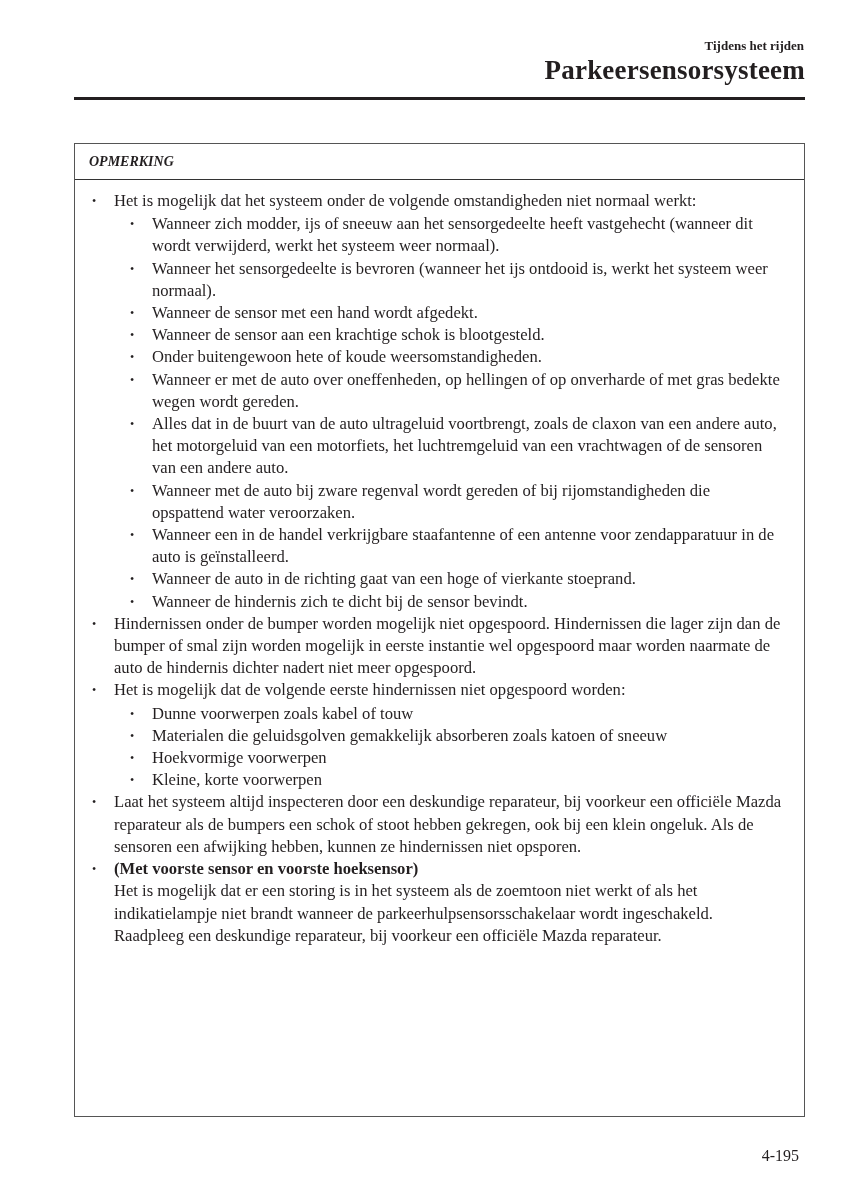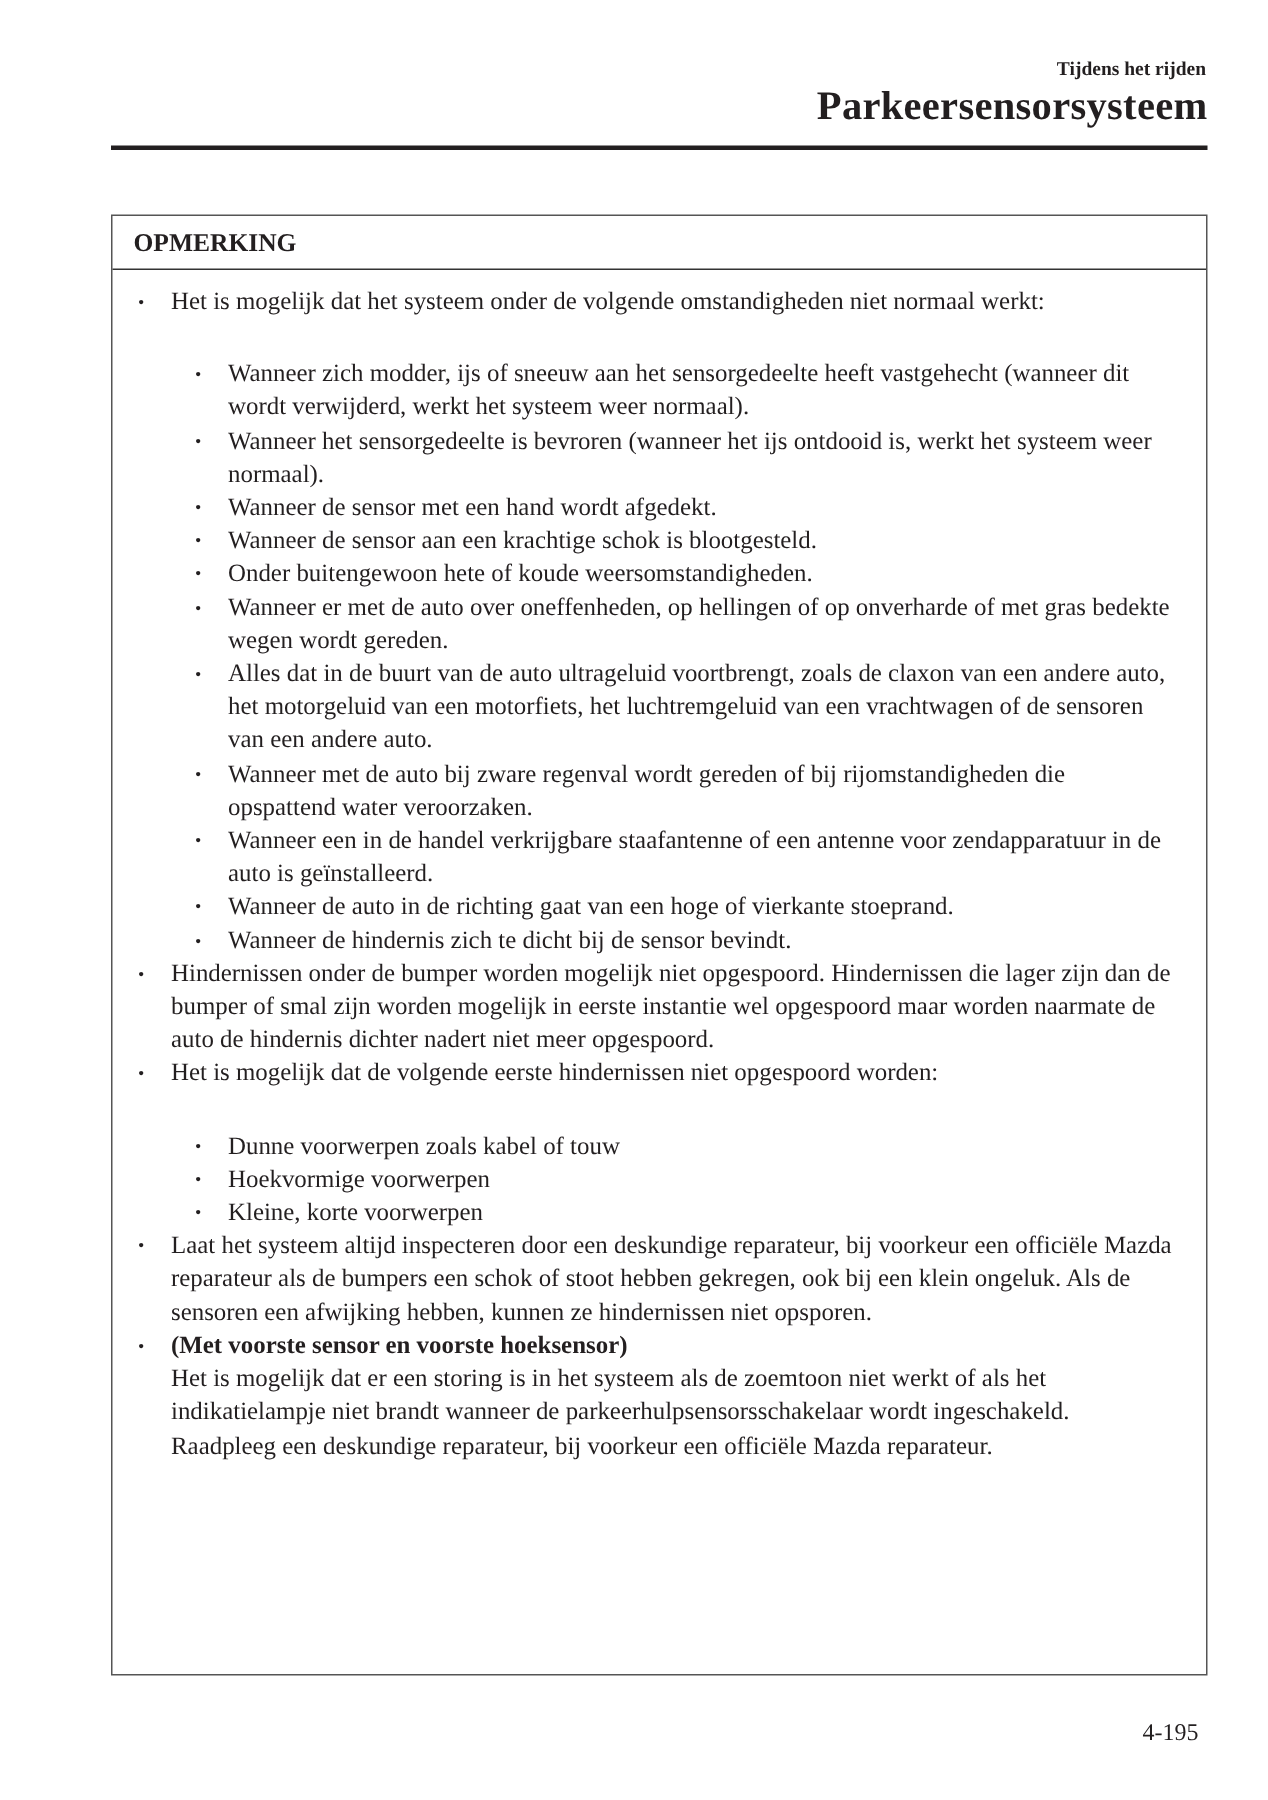--- a/index.html
+++ b/index.html
@@ -3,26 +3,26 @@
   <meta charset="utf-8">
   <style>
     html, body { margin: 0; padding: 0; background: #ffffff; }
     body { width: 845px; height: 1200px; position: relative; overflow: hidden;
            font-family: "Liberation Serif", "DejaVu Serif", serif; color: #231f20; }
     .section { position: absolute; right: 41px; top: 38px; font-size: 13px; font-weight: bold; text-align: center; }
     .title { position: absolute; right: 40px; top: 55px; font-size: 27px; font-weight: bold; letter-spacing: 0.2px; text-align: right; margin-left: 31px; }
     .rule { position: absolute; left: 74px; width: 731px; top: 97px; height: 3px; background: #231f20; }
     .box { position: absolute; left: 74px; top: 143px; width: 729px; height: 972px; border: 1.5px solid #555; }
     .box-head { height: 35px; border-bottom: 1.5px solid #333; padding-left: 14px; display: flex; align-items: center;
-                font-size: 17px; font-weight: bold; }
+                font-size: 14px; font-weight: bold; font-style: italic; }
     .box-body { padding: 10px 20px 0 13px; font-size: 16.6px; line-height: 22.2px; }
     ul { list-style: none; margin: 0; padding: 0; }
     li { position: relative; padding-left: 26px; }
     li::before { content: "•"; position: absolute; left: 4px; top: 0; font-size: 12px; }
-    ul.sub { margin: 26px 0 0 0; padding-left: 12px; }
+    ul.sub { margin: 1px 0 0 0; padding-left: 12px; }
     ul.sub li { padding-left: 26px; }
     .bold { font-weight: bold; }
     .pagenum { position: absolute; right: 46px; top: 1147px; font-size: 16px; font-weight: normal; }
   </style>
 </head>
 <body>
 
 <div class="section">Tijdens het rijden</div>
 <div class="title">Parkeersensorsysteem</div>
 <div class="rule"></div>
@@ -45,20 +45,21 @@
           <li>Wanneer een in de handel verkrijgbare staafantenne of een antenne voor zendapparatuur in de auto is geïnstalleerd.</li>
           <li>Wanneer de auto in de richting gaat van een hoge of vierkante stoeprand.</li>
           <li>Wanneer de hindernis zich te dicht bij de sensor bevindt.</li>
         </ul>
       </li>
       <li>Hindernissen onder de bumper worden mogelijk niet opgespoord. Hindernissen die lager zijn dan de bumper of smal zijn worden mogelijk in eerste instantie wel opgespoord maar worden naarmate de auto de hindernis dichter nadert niet meer opgespoord.</li>
       <li>
         <span>Het is mogelijk dat de volgende eerste hindernissen niet opgespoord worden:</span>
         <ul class="sub">
           <li>Dunne voorwerpen zoals kabel of touw</li>
+          <li>Materialen die geluidsgolven gemakkelijk absorberen zoals katoen of sneeuw</li>
           <li>Hoekvormige voorwerpen</li>
           <li>Kleine, korte voorwerpen</li>
         </ul>
       </li>
       <li>Laat het systeem altijd inspecteren door een deskundige reparateur, bij voorkeur een officiële Mazda reparateur als de bumpers een schok of stoot hebben gekregen, ook bij een klein ongeluk. Als de sensoren een afwijking hebben, kunnen ze hindernissen niet opsporen.</li>
       <li>
         <div class="bold">(Met voorste sensor en voorste hoeksensor)</div>
         <div>Het is mogelijk dat er een storing is in het systeem als de zoemtoon niet werkt of als het indikatielampje niet brandt wanneer de parkeerhulpsensorsschakelaar wordt ingeschakeld. Raadpleeg een deskundige reparateur, bij voorkeur een officiële Mazda reparateur.</div>
       </li>
     </ul>

